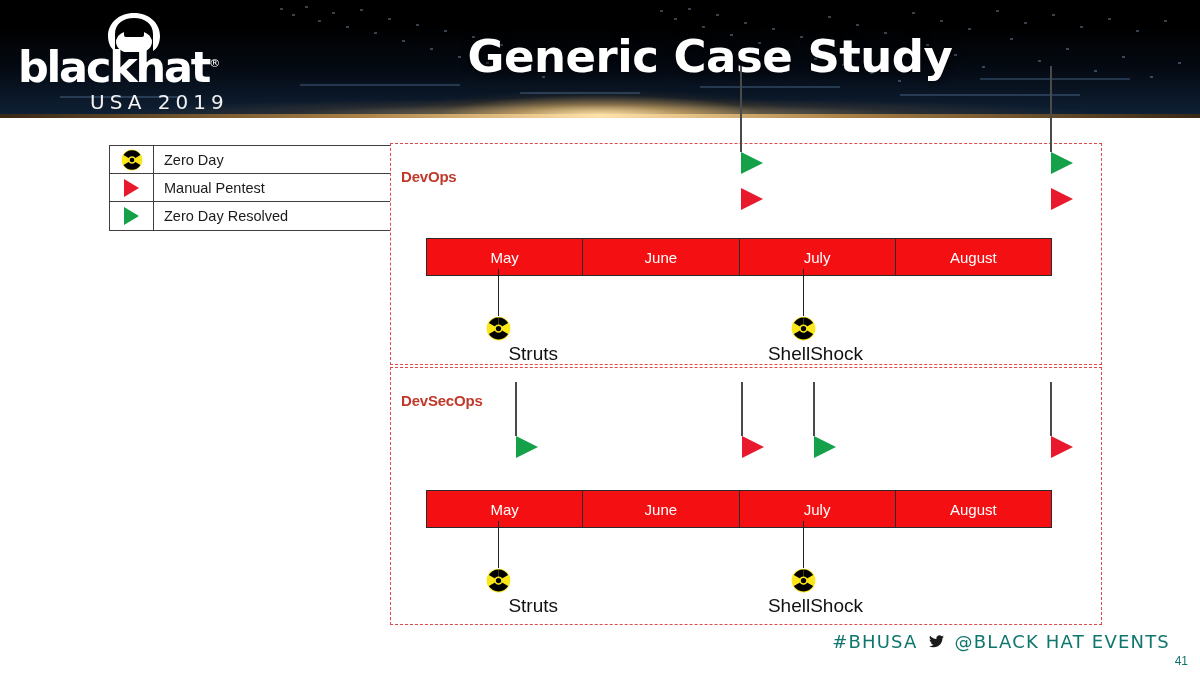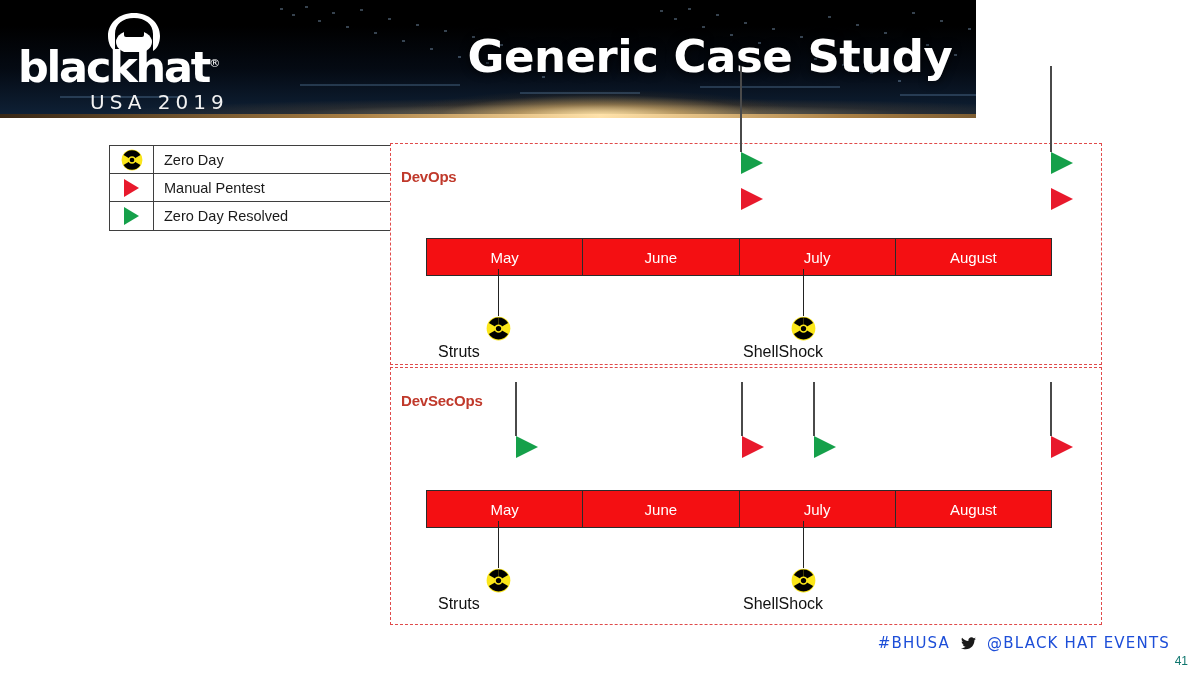--- a/index.html
+++ b/index.html
@@ -6,21 +6,21 @@
   html, body {
     width: 1200px; height: 674px;
     background: #ffffff;
     font-family: "Liberation Sans", sans-serif;
     overflow: hidden;
   }
   .slide { position: relative; width: 1200px; height: 674px; background: #fff; }
 
   
   .header {
-    position: absolute; left: 0; top: 0; width: 976px; height: 118px;
+    position: absolute; left: 0; top: 0; width: 1200px; height: 118px;
     background: #4d7c0f;
     overflow: hidden;
   }
   .hdr-city {
     position: absolute; left: 0; top: 0; width: 1200px; height: 118px;
     background:
       radial-gradient(ellipse 260px 34px at 600px 116px, rgba(255,228,170,0.95) 0%, rgba(255,200,110,0.45) 32%, rgba(120,80,30,0.12) 62%, rgba(0,0,0,0) 78%),
       radial-gradient(ellipse 620px 20px at 600px 114px, rgba(255,214,140,0.55) 0%, rgba(160,110,50,0.18) 50%, rgba(0,0,0,0) 80%),
       linear-gradient(to top, rgba(18,40,66,0.85) 0%, rgba(8,18,34,0.55) 42%, rgba(0,0,0,0.0) 78%),
       #000;
@@ -141,33 +141,33 @@
 
   
   .zd { position: absolute; }
   .zd-line { position: absolute; left: 0; top: 0; width: 1.4px; background: #222; }
   .zd-sym {
     position: absolute; left: -12px;
     width: 25px; height: 25px;
   }
   .zd-label {
     position: absolute; left: -60px;
-    width: 120px; text-align: left;
-    font-family: "Liberation Sans", sans-serif;
-    font-size: 16px; color: #111;
+    width: 120px; text-align: right;
+    font-family: "Liberation Sans", sans-serif;
+    font-size: 19px; color: #111;
     white-space: nowrap;
   }
 
   
   .footer {
     position: absolute; right: 30px; bottom: 22px;
     display: flex; align-items: center; gap: 11px;
     font-family: "DejaVu Sans", sans-serif;
-    font-size: 15px; letter-spacing: 1.2px;
-    color: #1d4ed8; font-weight: 500;
+    font-size: 18px; letter-spacing: 1.2px;
+    color: #0f766e; font-weight: 500;
   }
   .slide-num {
     position: absolute; right: 12px; bottom: 6px;
     font-family: "Liberation Sans", sans-serif;
     font-size: 12px; color: #0f766e;
   }
 </style>
 </head>
 <body>
 

